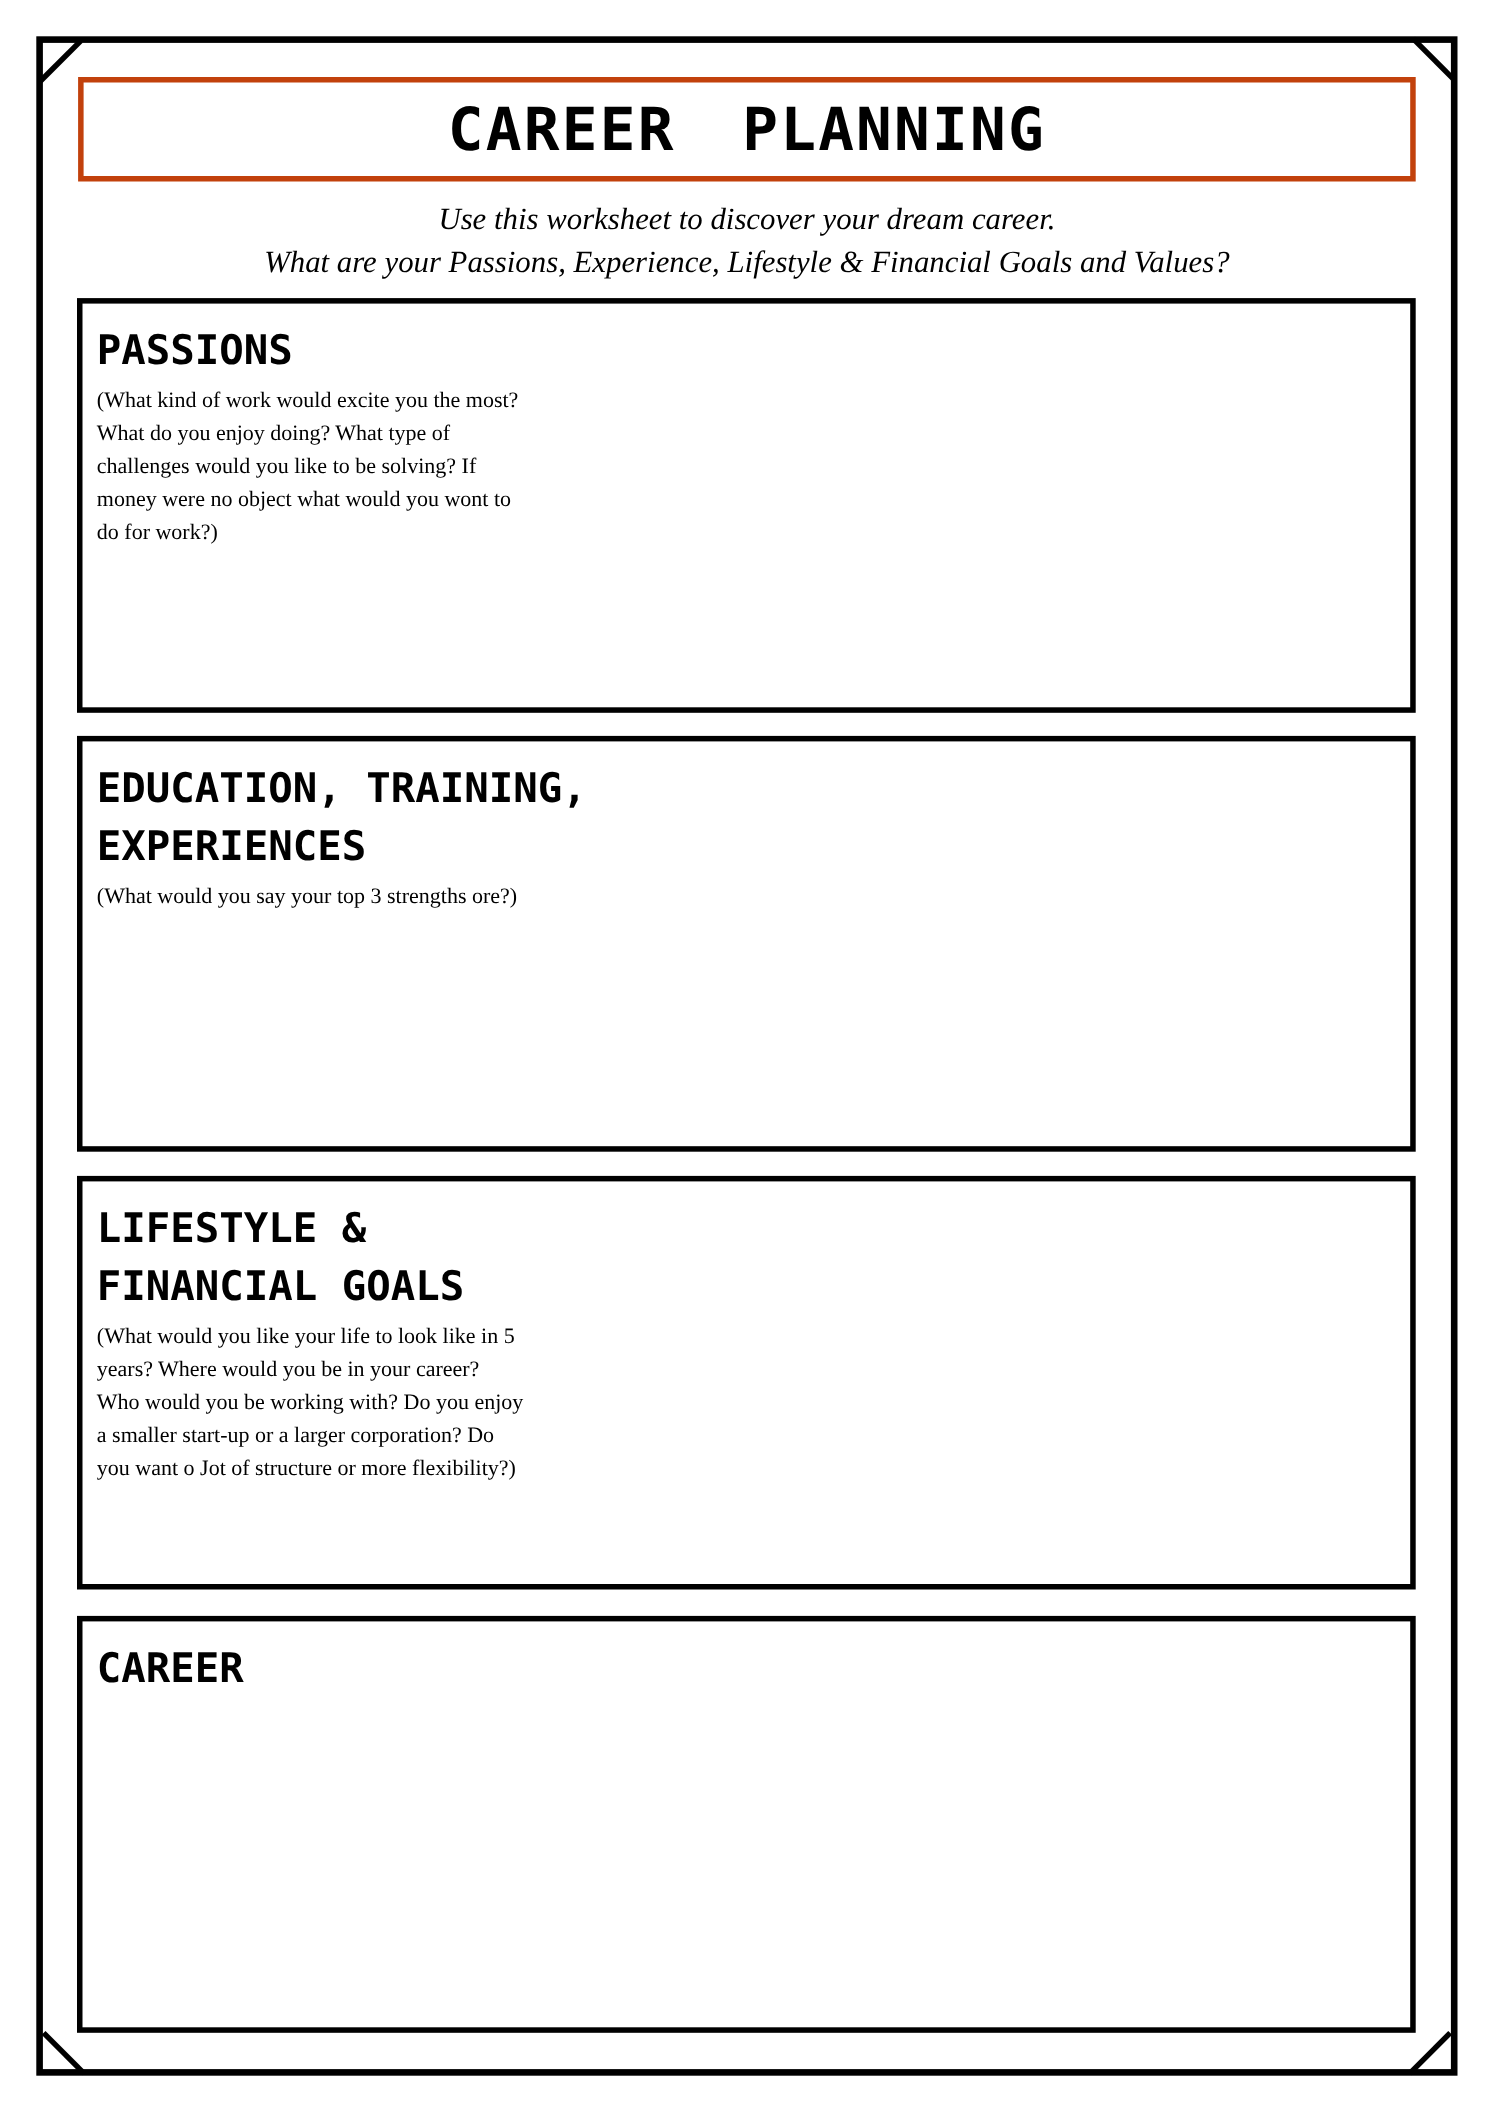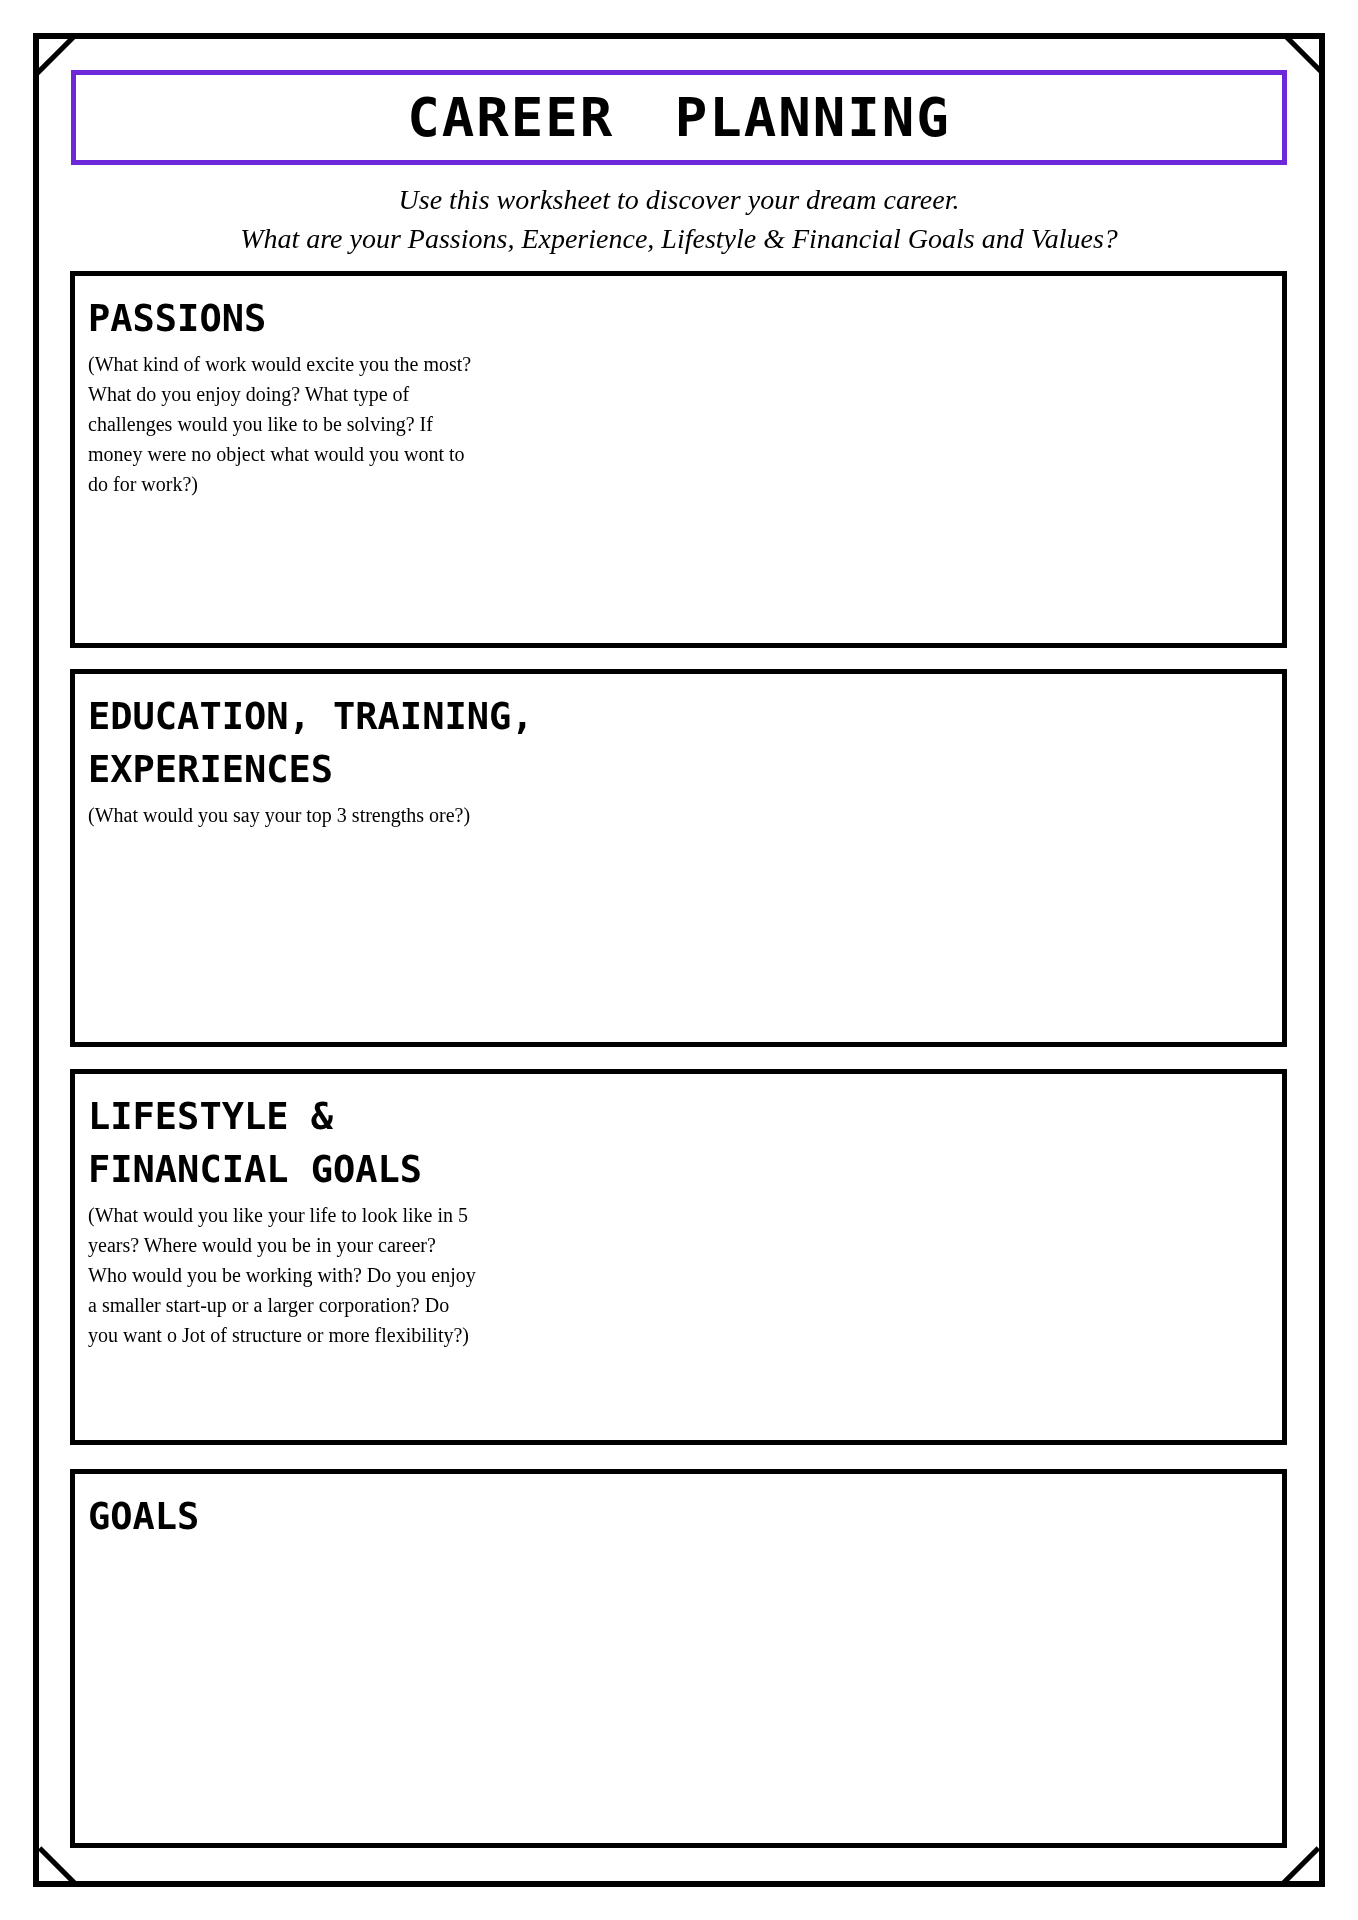--- a/index.html
+++ b/index.html
@@ -28,21 +28,21 @@
   }
   .corner.tl { left: 29px;  top: 53px;   transform: rotate(-45deg); }
   .corner.tr { left: 1277px; top: 51px;  transform: rotate(45deg); }
   .corner.bl { left: 32px;  top: 1864px; transform: rotate(45deg); }
   .corner.br { left: 1274px; top: 1864px; transform: rotate(-45deg); }
 
   .title-box {
     position: absolute;
     left: 71px; top: 70px;
     width: 1216px; height: 95px;
-    border: 5px solid #6d28d9;
+    border: 5px solid #c2410c;
     box-sizing: border-box;
     display: flex;
     align-items: center;
     justify-content: center;
   }
   .title-text {
     font-family: "DejaVu Sans Mono", monospace;
     font-weight: bold;
     font-size: 54px;
     letter-spacing: 2px;
@@ -127,17 +127,17 @@
 FINANCIAL GOALS</div>
     <div class="sec-prompt">(What would you like your life to look like in 5
 years? Where would you be in your career?
 Who would you be working with? Do you enjoy
 a smaller start-up or a larger corporation? Do
 you want o Jot of structure or more flexibility?)</div>
     <div class="answer-space"></div>
   </div>
 
   <div class="section-box s4">
-    <div class="sec-heading">GOALS</div>
+    <div class="sec-heading">CAREER</div>
     <div class="answer-space"></div>
   </div>
 
 </div>
 
 </body></html>

